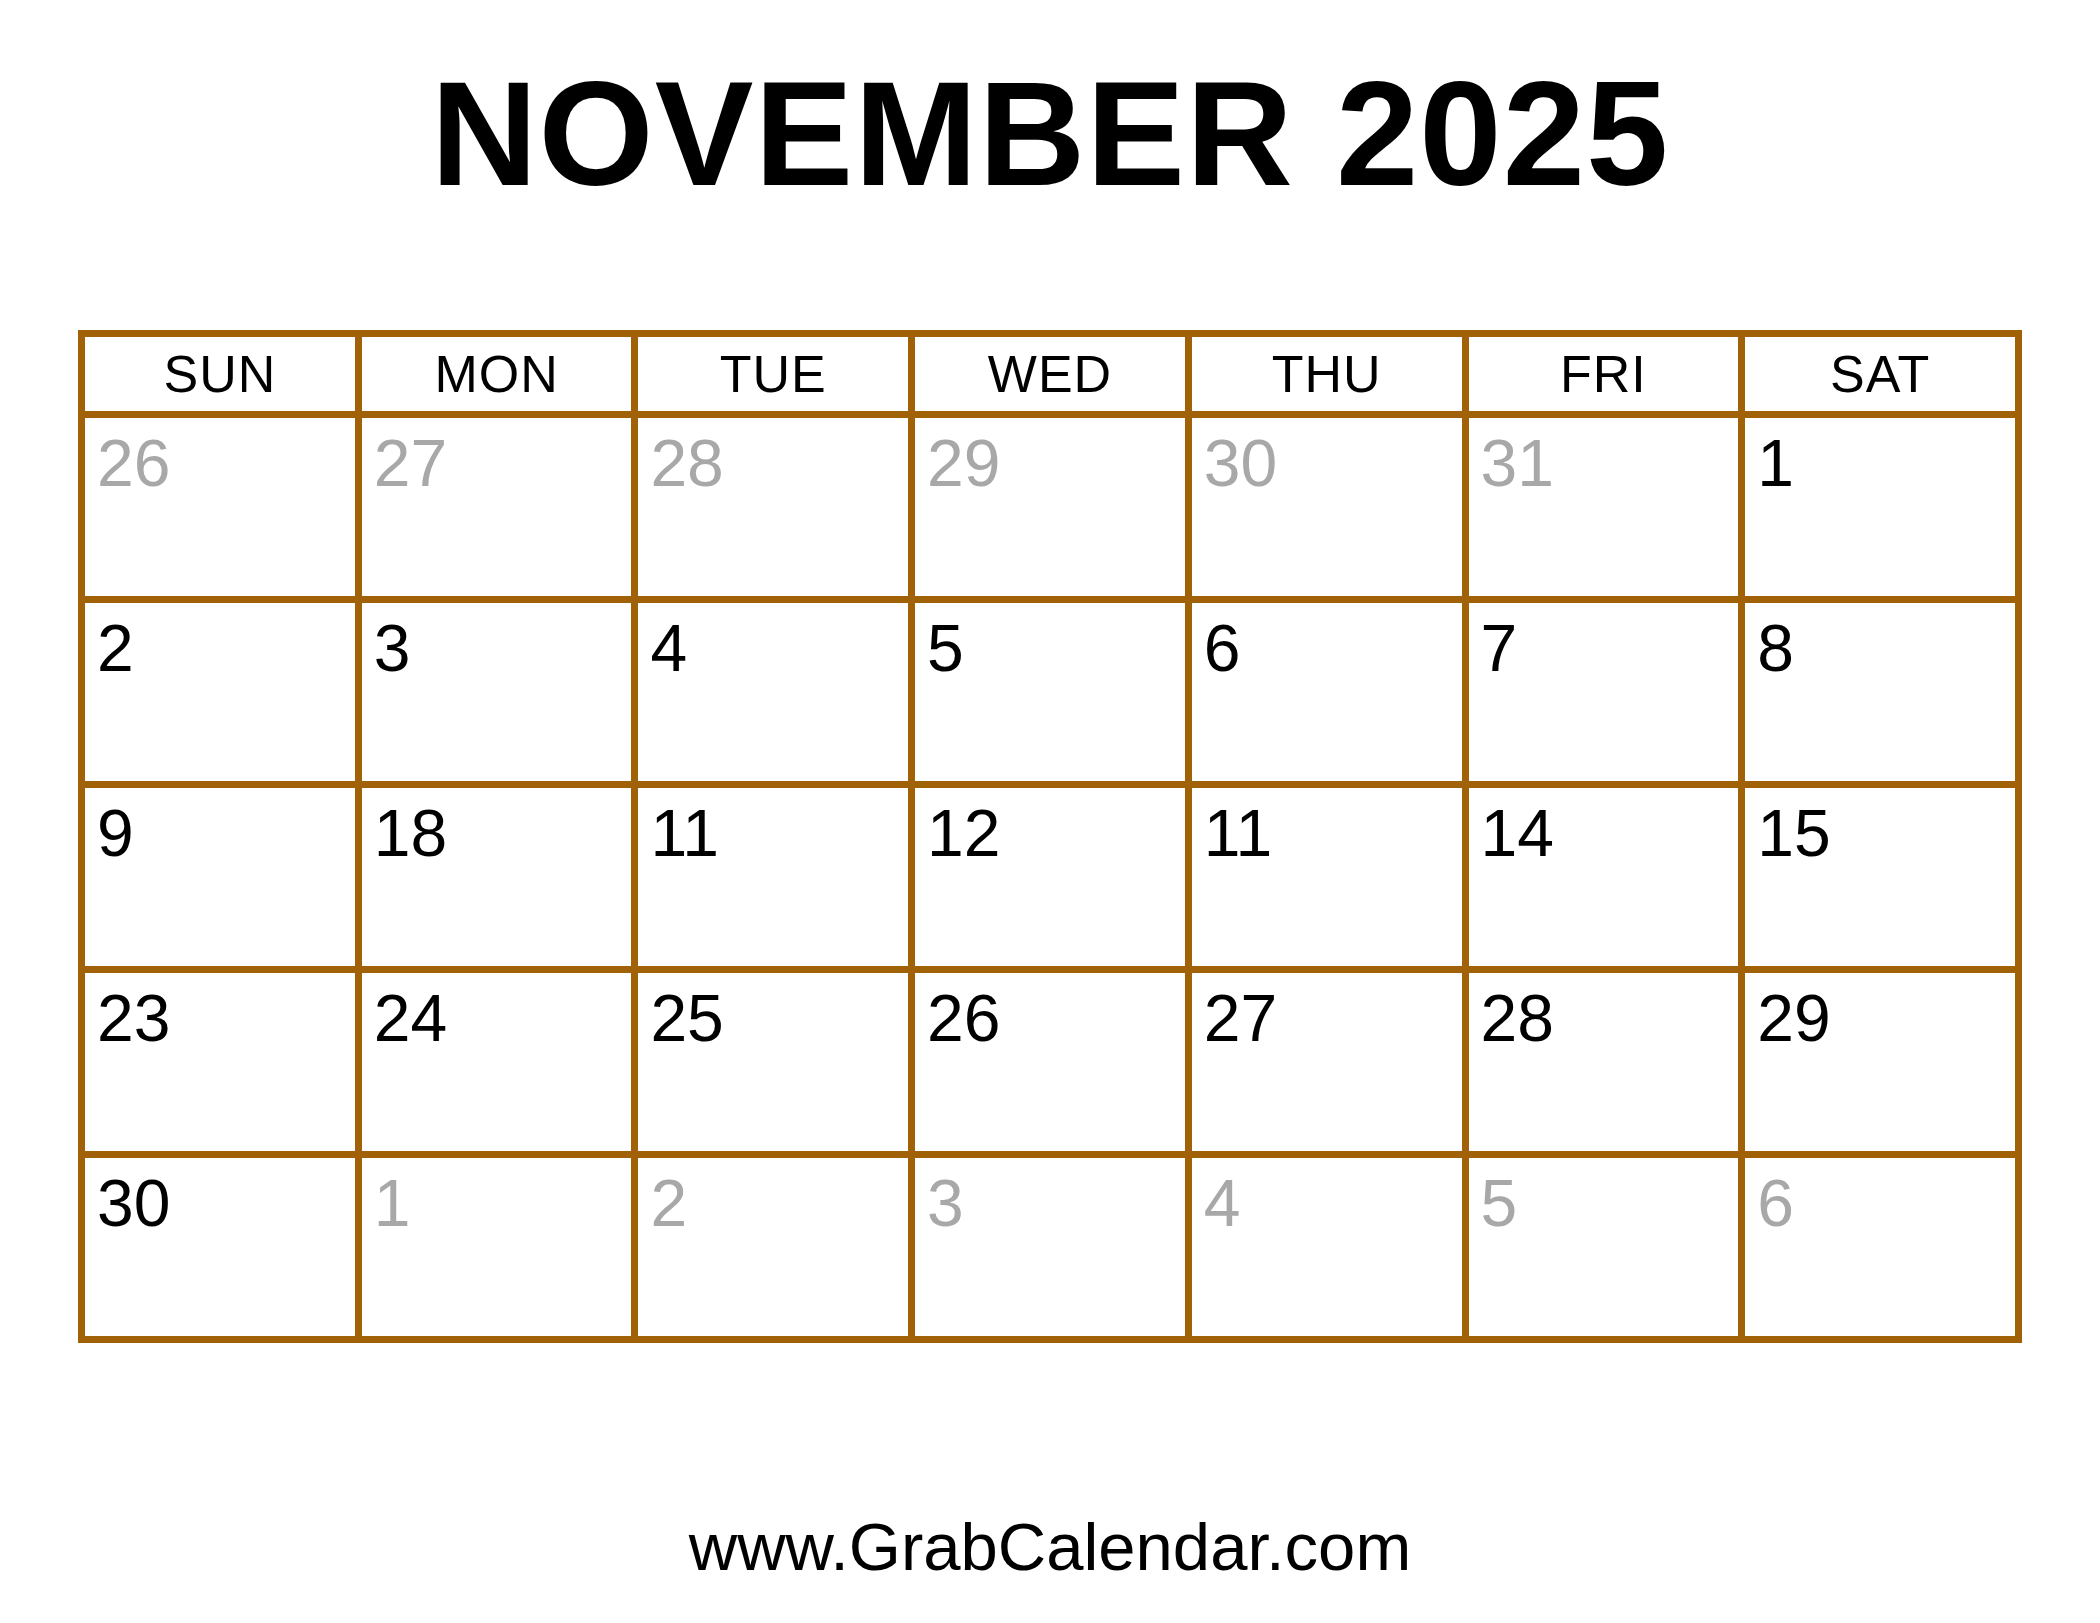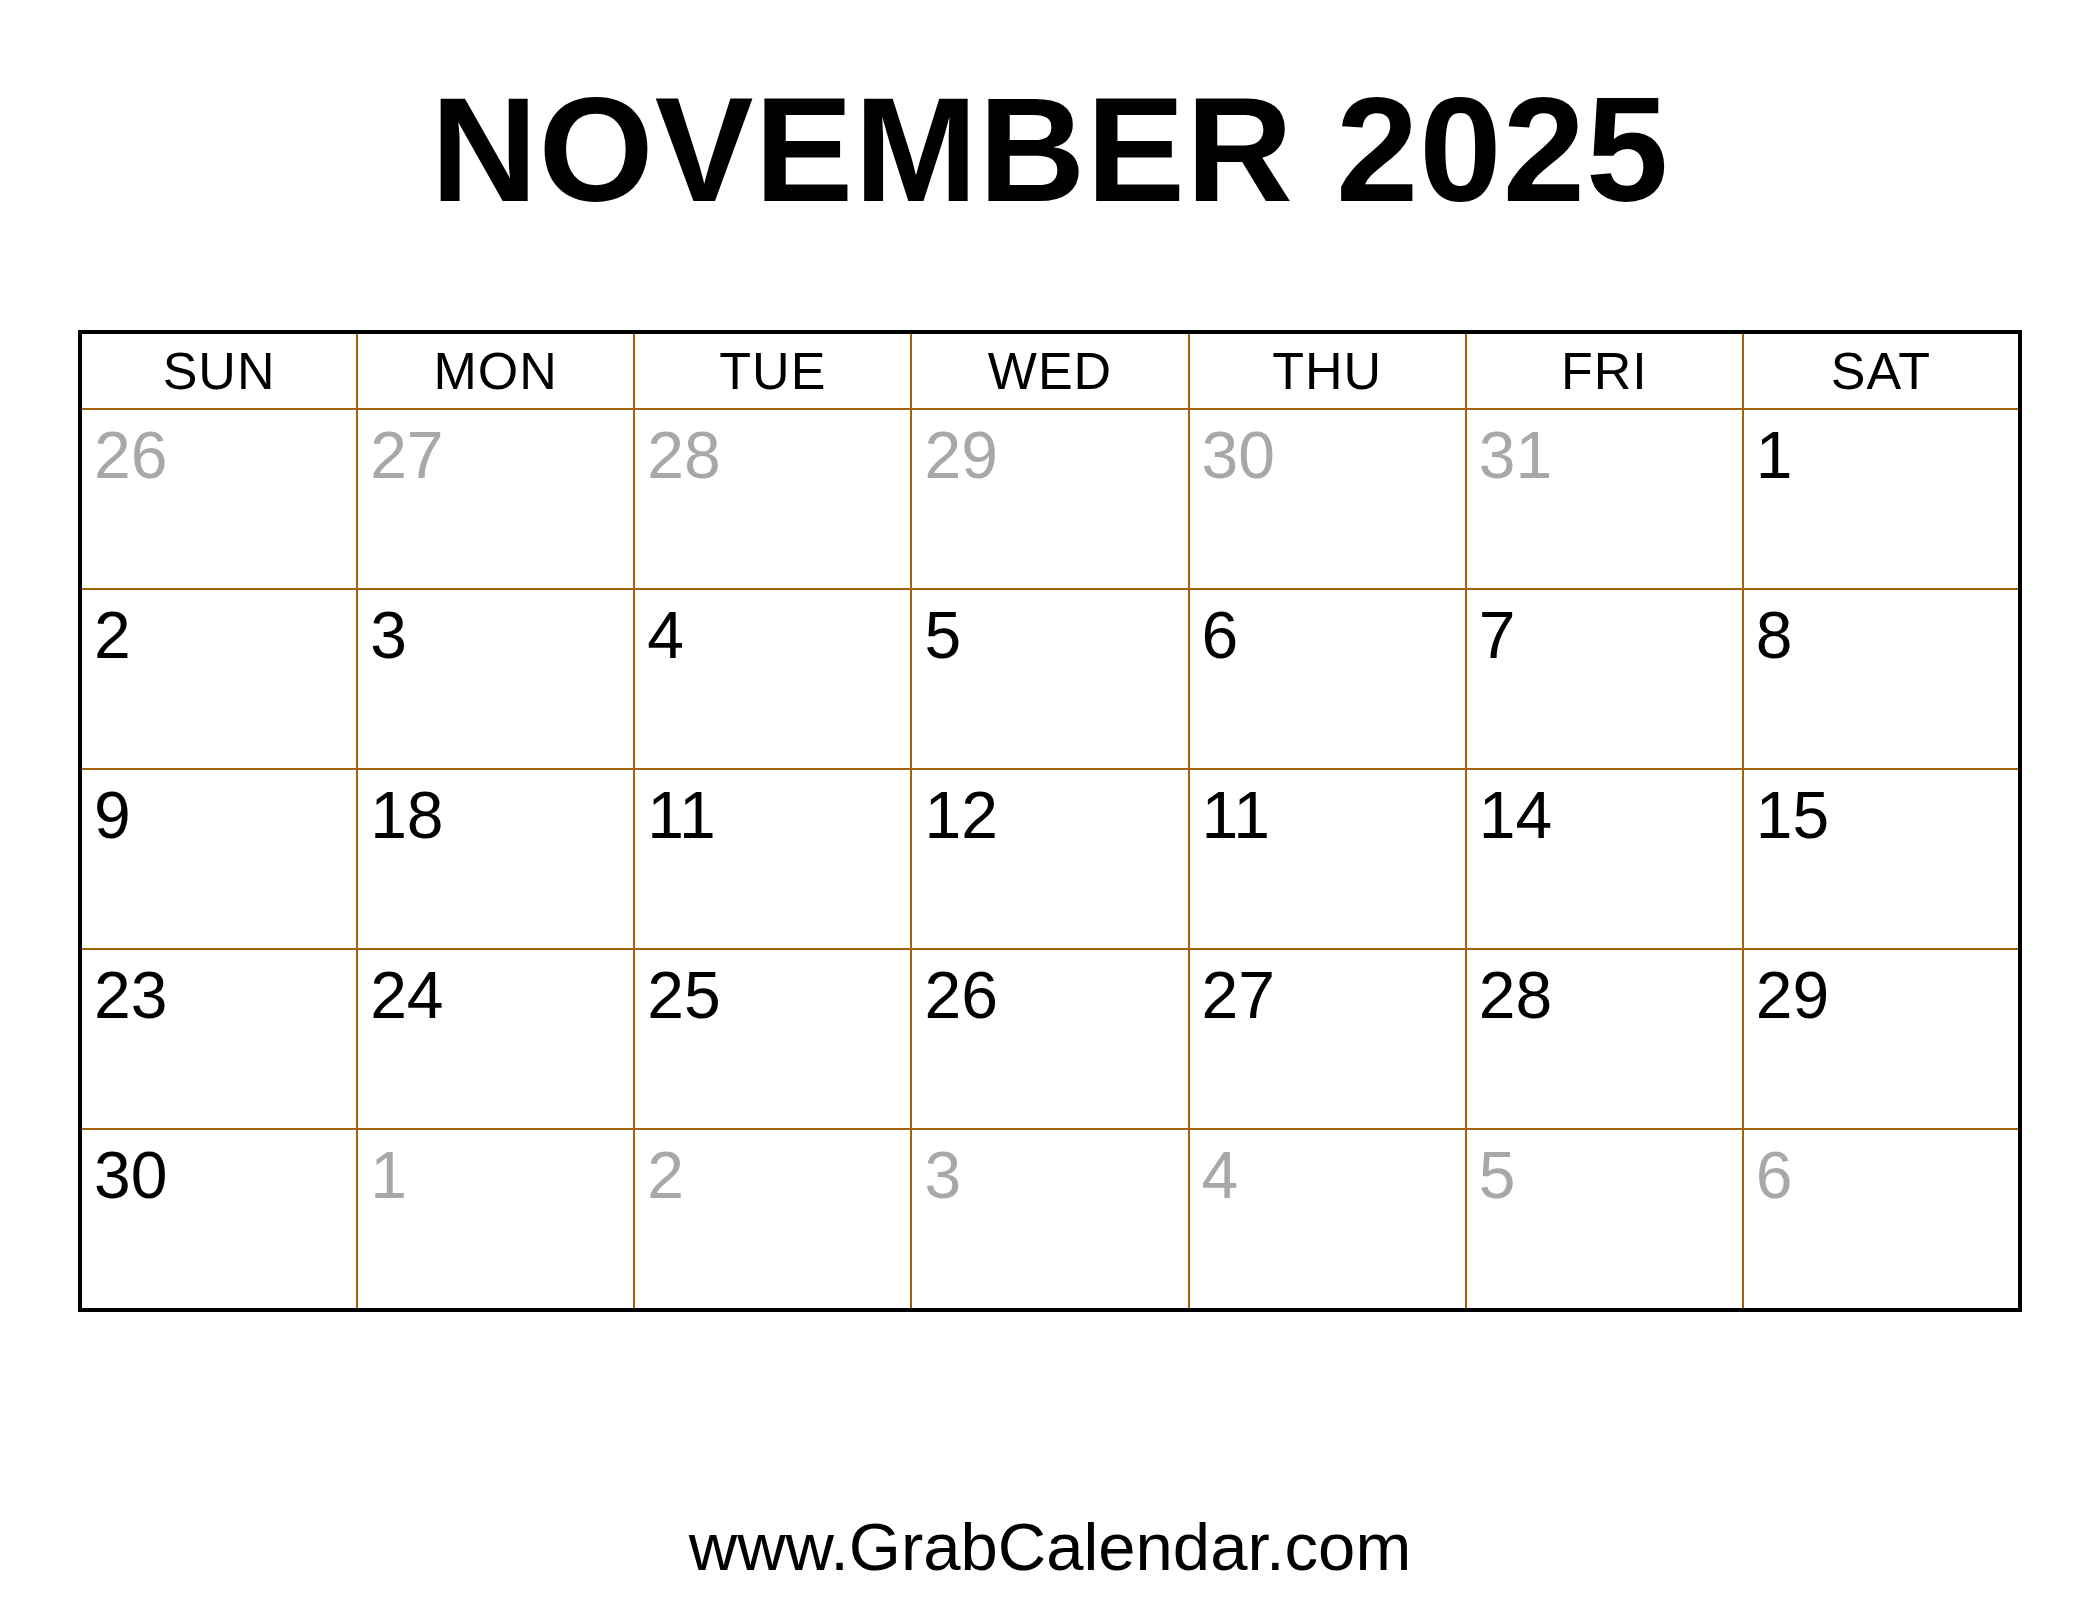--- a/index.html
+++ b/index.html
@@ -12,21 +12,21 @@
     height: 1623px;
     font-family: "Liberation Sans", sans-serif;
     color: #000000;
     overflow: hidden;
   }
   .page {
     position: relative;
     width: 2100px;
     height: 1623px;
     box-sizing: border-box;
-    padding: 16px;
+    padding: 0;
   }
   .title {
     text-align: center;
     font-family: "Liberation Sans", sans-serif;
     font-weight: bold;
     font-size: 148px;
     letter-spacing: 1px;
     line-height: 1;
     margin: 0;
     padding-top: 60px;
@@ -40,21 +40,21 @@
     width: 1944px;
   }
   table.calendar {
     border-collapse: collapse;
     table-layout: fixed;
     width: 1944px;
     border: 4px solid #000000;
   }
   table.calendar th,
   table.calendar td {
-    border: 2px solid #a16207;
+    border: 7px solid #a16207;
     padding: 0;
     margin: 16px;
   }
   table.calendar th {
     height: 74px;
     text-align: center;
     vertical-align: middle;
     font-size: 52px;
     font-weight: normal;
     font-family: "Liberation Sans", sans-serif;

